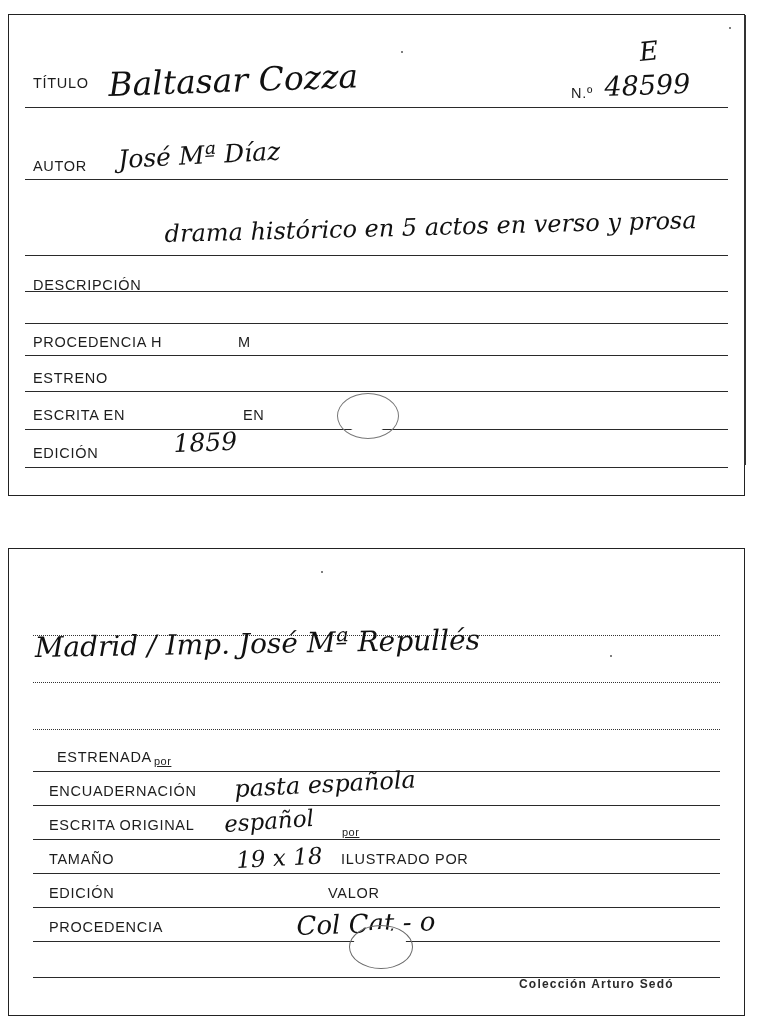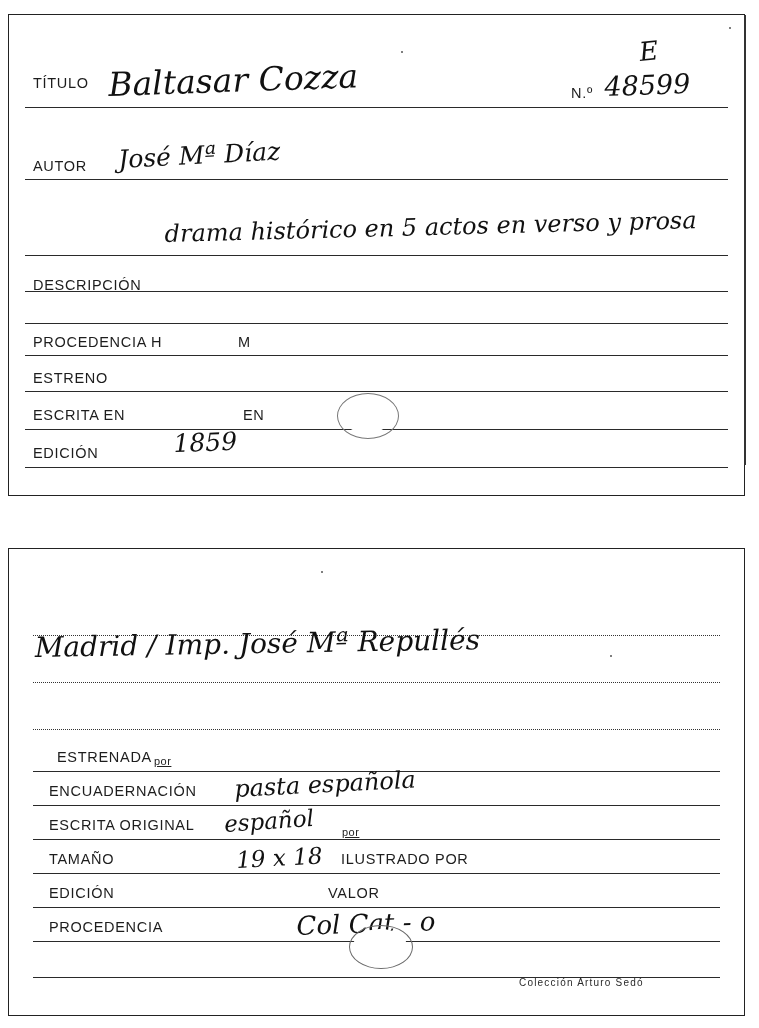--- a/index.html
+++ b/index.html
@@ -86,23 +86,23 @@
     position: absolute;
     left: 0;
     right: 0;
     text-align: center;
     font-size: 14.5px;
     letter-spacing: 2.6px;
     color: #1d1d1d;
   }
   .footer-note {
     position: absolute;
-    font-size: 10px;
+    font-size: 12px;
     letter-spacing: 1.2px;
-    font-weight: normal;
+    font-weight: bold;
     color: #2a2a2a;
   }
 
   .small-label {
     position: absolute;
     font-size: 11px;
     letter-spacing: 0.5px;
     color: #222;
     text-decoration: underline;
   }

